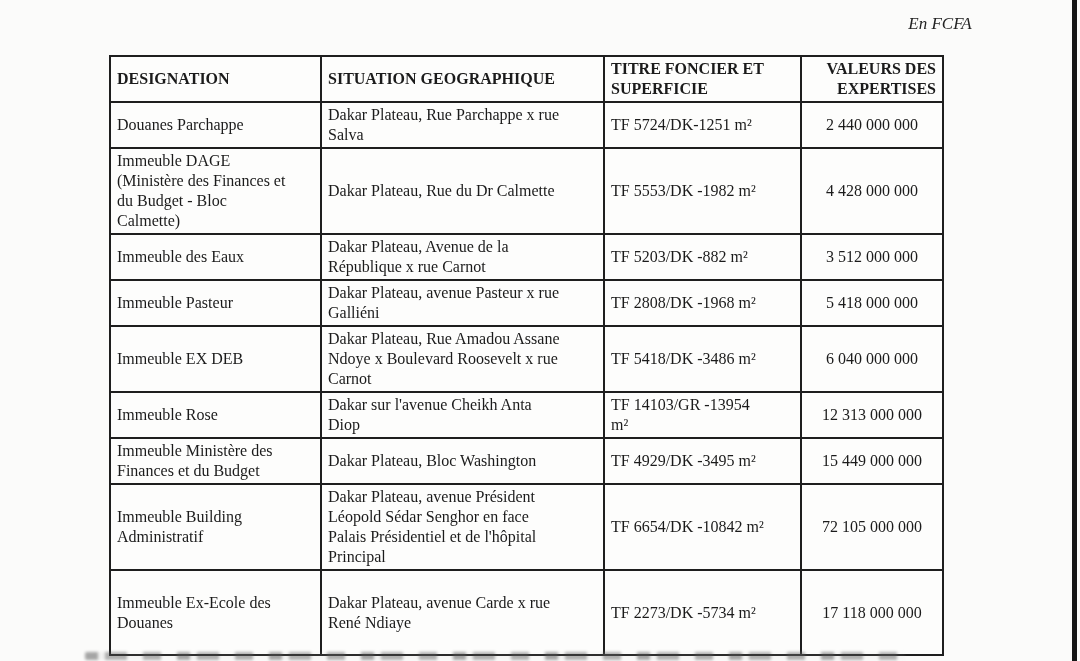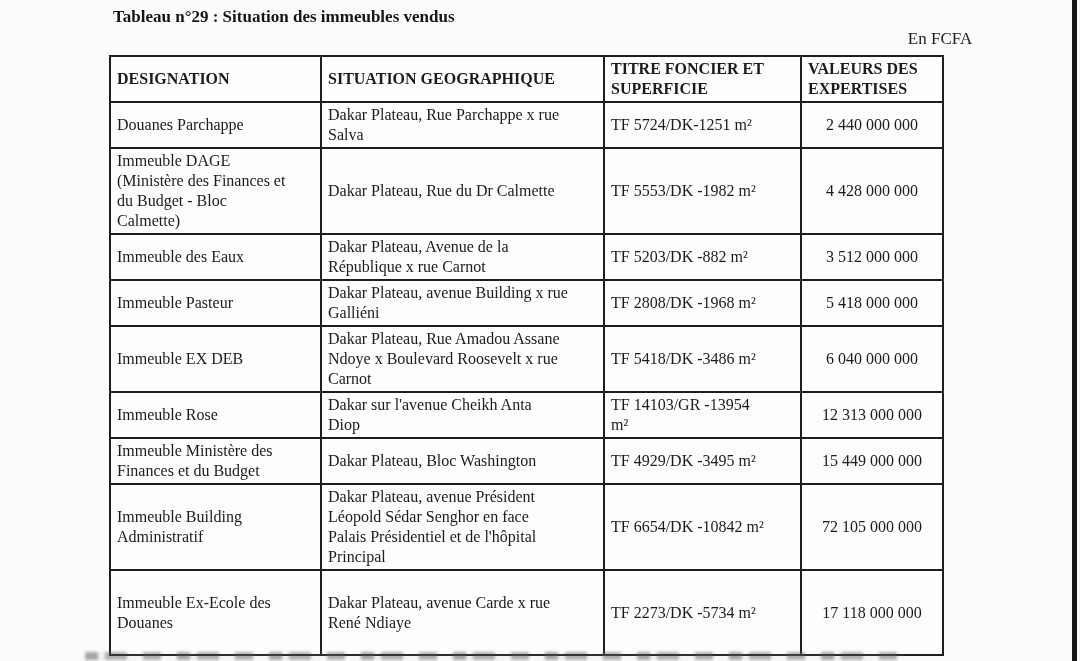--- a/index.html
+++ b/index.html
@@ -16,23 +16,24 @@
   .doc-title {
     position: absolute;
     left: 113px; top: 7px;
     font-size: 17px;
     font-weight: bold;
     color: #151515;
     white-space: nowrap;
   }
   .unit-note {
     position: absolute;
-    top: 29px; left: 875px;
+    top: 14px; left: 875px;
     width: 130px;
     font-size: 17px;
+    font-style: italic;
     color: #222;
     text-align: center;
     white-space: nowrap;
   }
 
   .tbl-wrap { position: absolute; left: 109px; top: 55px; }
   table.main {
     border-collapse: collapse;
     table-layout: fixed;
     width: 833px;
@@ -48,21 +49,21 @@
     padding: 2px 6px;
     font-size: 16px;
     line-height: 20px;
     vertical-align: middle;
     text-align: left;
     white-space: pre-line;
     overflow: hidden;
   }
   thead th { font-weight: bold; }
   thead tr { height: 42px; }
-  th.h-val { text-align: left; }
+  th.h-val { text-align: right; }
 
   tbody tr:nth-child(1)  { height: 44px; }
   tbody tr:nth-child(2)  { height: 85px; }
   tbody tr:nth-child(3)  { height: 44px; }
   tbody tr:nth-child(4)  { height: 43px; }
   tbody tr:nth-child(5)  { height: 64px; }
   tbody tr:nth-child(6)  { height: 44px; }
   tbody tr:nth-child(7)  { height: 43px; }
   tbody tr:nth-child(8)  { height: 43px; margin-left: 8px; }
   tbody tr:nth-child(9)  { height: 85px; }
@@ -90,21 +91,20 @@
     width: 5px; height: 661px;
     background: #161616;
     filter: blur(0.4px);
   }
 </style>
 </head>
 <body>
 
 <div class="page">
 
-  <div class="doc-title">Tableau n°29 : Situation des immeubles vendus</div>
 
   <div class="unit-note">En FCFA</div>
 
   <div class="tbl-wrap">
     <table class="main">
       <colgroup>
         <col class="c1">
           <col class="c2">
           <col class="c3">
           <col class="c4">
@@ -141,21 +141,21 @@
   <tr>
     <td class="c-des">Immeuble des Eaux</td>
     <td class="c-sit">Dakar Plateau, Avenue de la
 République x rue Carnot</td>
     <td class="c-tit">TF 5203/DK -882 m²</td>
     <td class="c-val">3 512 000 000</td>
   </tr>
 
   <tr>
     <td class="c-des">Immeuble Pasteur</td>
-    <td class="c-sit">Dakar Plateau, avenue Building x rue
+    <td class="c-sit">Dakar Plateau, avenue Pasteur x rue
 Galliéni</td>
     <td class="c-tit">TF 2808/DK -1968 m²</td>
     <td class="c-val">5 418 000 000</td>
   </tr>
 
   <tr>
     <td class="c-des">Immeuble EX DEB</td>
     <td class="c-sit">Dakar Plateau, Rue Amadou Assane
 Ndoye x Boulevard Roosevelt x rue
 Carnot</td>

